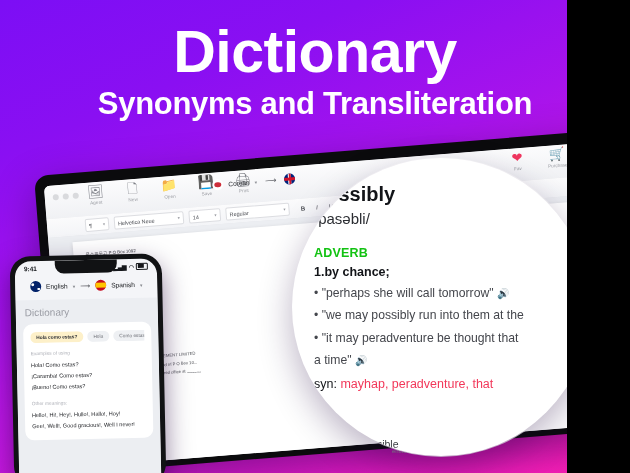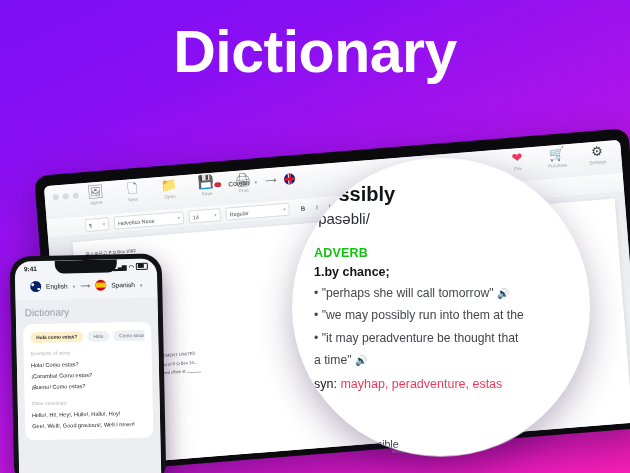--- a/index.html
+++ b/index.html
@@ -2,21 +2,21 @@
 <html><head>
 <meta charset="utf-8">
 <style>
   html,body{margin:0;padding:0;}
   body{
     width:630px;height:473px;overflow:hidden;
     font-family:"Liberation Sans", sans-serif;
     background:#000;
   }
   .stage{
-    position:relative;width:630px;height:473px;overflow:hidden;
+    position:relative;width:567px;height:473px;overflow:hidden;
     background:linear-gradient(157deg,#7c0ef5 0%,#8a0ff2 22%,#a713ec 45%,#c718dd 68%,#e81bc9 86%,#f91fb6 100%);
   }
 
   
   .hero{position:absolute;left:0;top:0;width:630px;text-align:center;z-index:40;}
   .hero-title{
     margin:0;padding-top:22px;
     font-size:59px;line-height:1.02;font-weight:bold;color:#ffffff;
     letter-spacing:-0.5px;
   }
@@ -201,20 +201,21 @@
   .bt4{left:512px;top:412px;}
   .bt5{left:392px;top:448px;color:#8a8c92;font-size:6px;}
 </style>
 </head>
 <body>
 
 <div class="stage">
 
   <div class="hero">
     <h1 class="hero-title">Dictionary</h1>
+    <p class="hero-sub">Synonyms and Transliteration</p>
   </div>
 
   <div class="laptop">
     <div class="laptop-body"></div>
     <div class="laptop-screen">
 
       <div class="toolbar">
         <div class="dots">
           <i></i>
           <i></i>
@@ -412,19 +413,19 @@
         <span class="bu">•</span>
         <span>"it may peradventure be thought that</span>
       </div>
       <div class="lens-ex">
         <span>a time"</span>
         <span class="spk">🔊</span>
       </div>
 
       <div class="lens-syn">
         <b>syn:</b>
-        <span>mayhap, peradventure, estas</span>
+        <span>mayhap, peradventure, that</span>
       </div>
     </div>
     <div class="lens-tail">using possible</div>
   </div>
 
 </div>
 
 </body></html>

